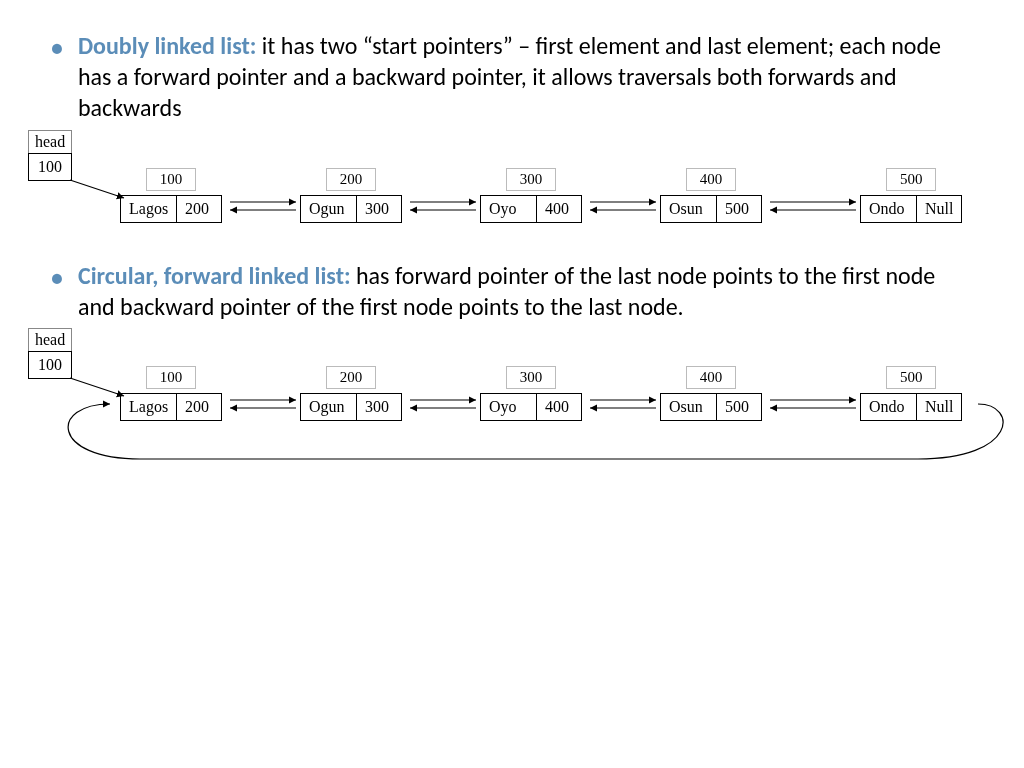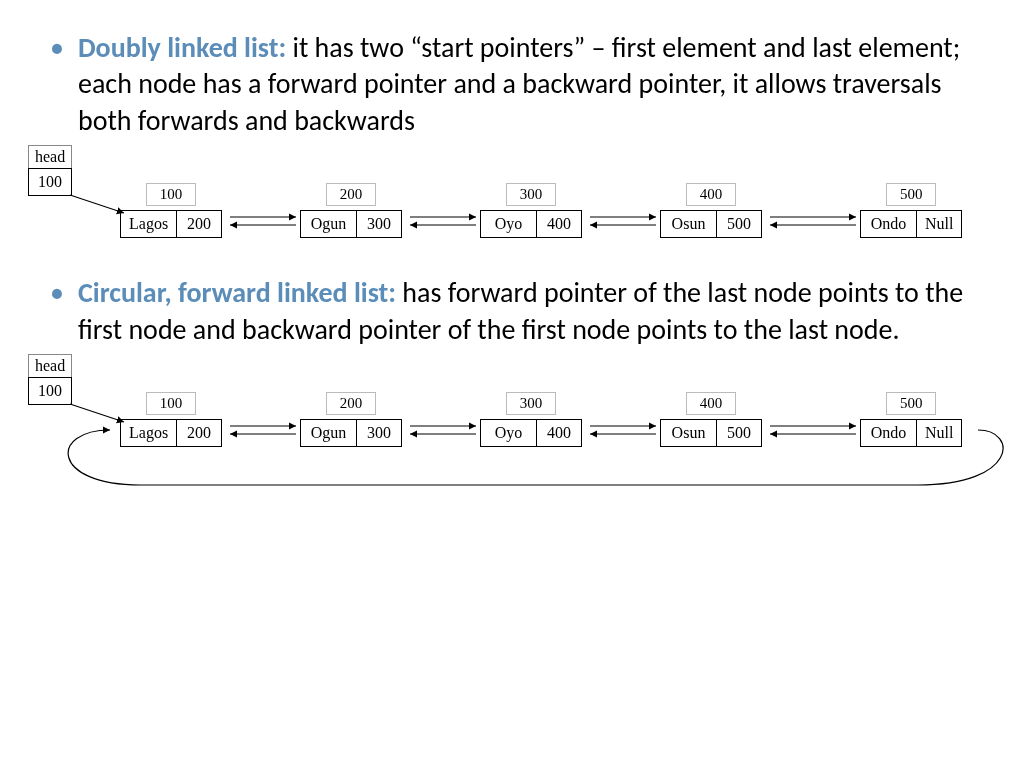--- a/index.html
+++ b/index.html
@@ -16,21 +16,21 @@
     display: flex;
     align-items: flex-start;
   }
   .bullet {
     color: #5b8db8;
     font-size: 28px;
     padding: 0 14px 0 30px;
     line-height: 1.3;
   }
   .bullet-text {
-    font-size: 28px;
+    font-size: 24px;
     color: #000;
     line-height: 1.3;
     flex: 1;
   }
   .term {
     color: #5b8db8;
     font-weight: bold;
   }
   .diagram {
     position: relative;
@@ -71,21 +71,20 @@
     font-size: 15px;
   }
   .node-cells {
     display: flex;
     border: 1px solid #000;
     background: #fff;
   }
   .cell {
     border-right: 1px solid #000;
     padding: 4px 8px;
-    text-align: center;
     min-width: 44px;
   }
   .cell:last-child { border-right: none; }
   .cell.wide { min-width: 56px; }
   svg.arrows {
     position: absolute;
     top: 0;
     left: 0;
     pointer-events: none;
   }

